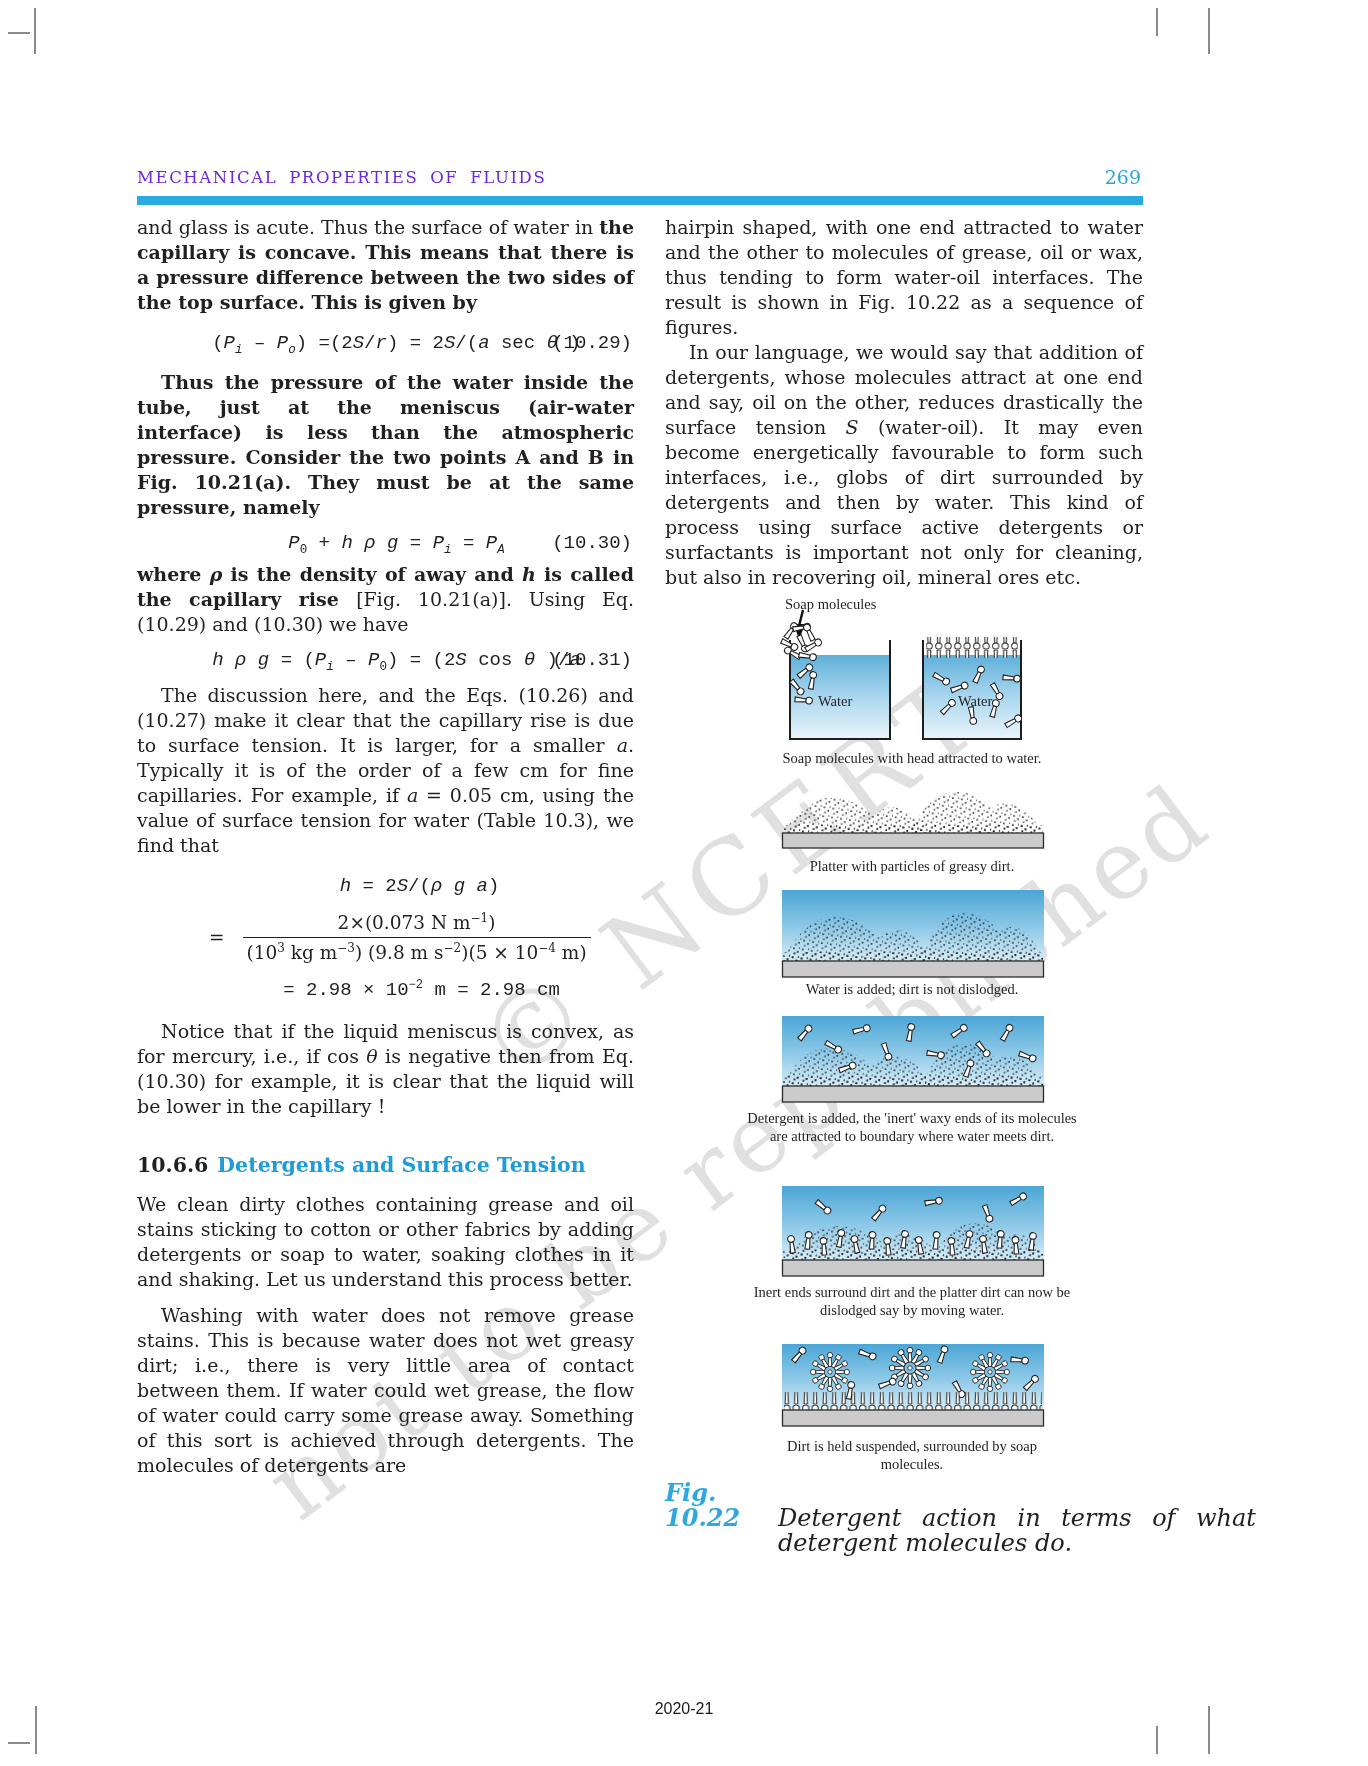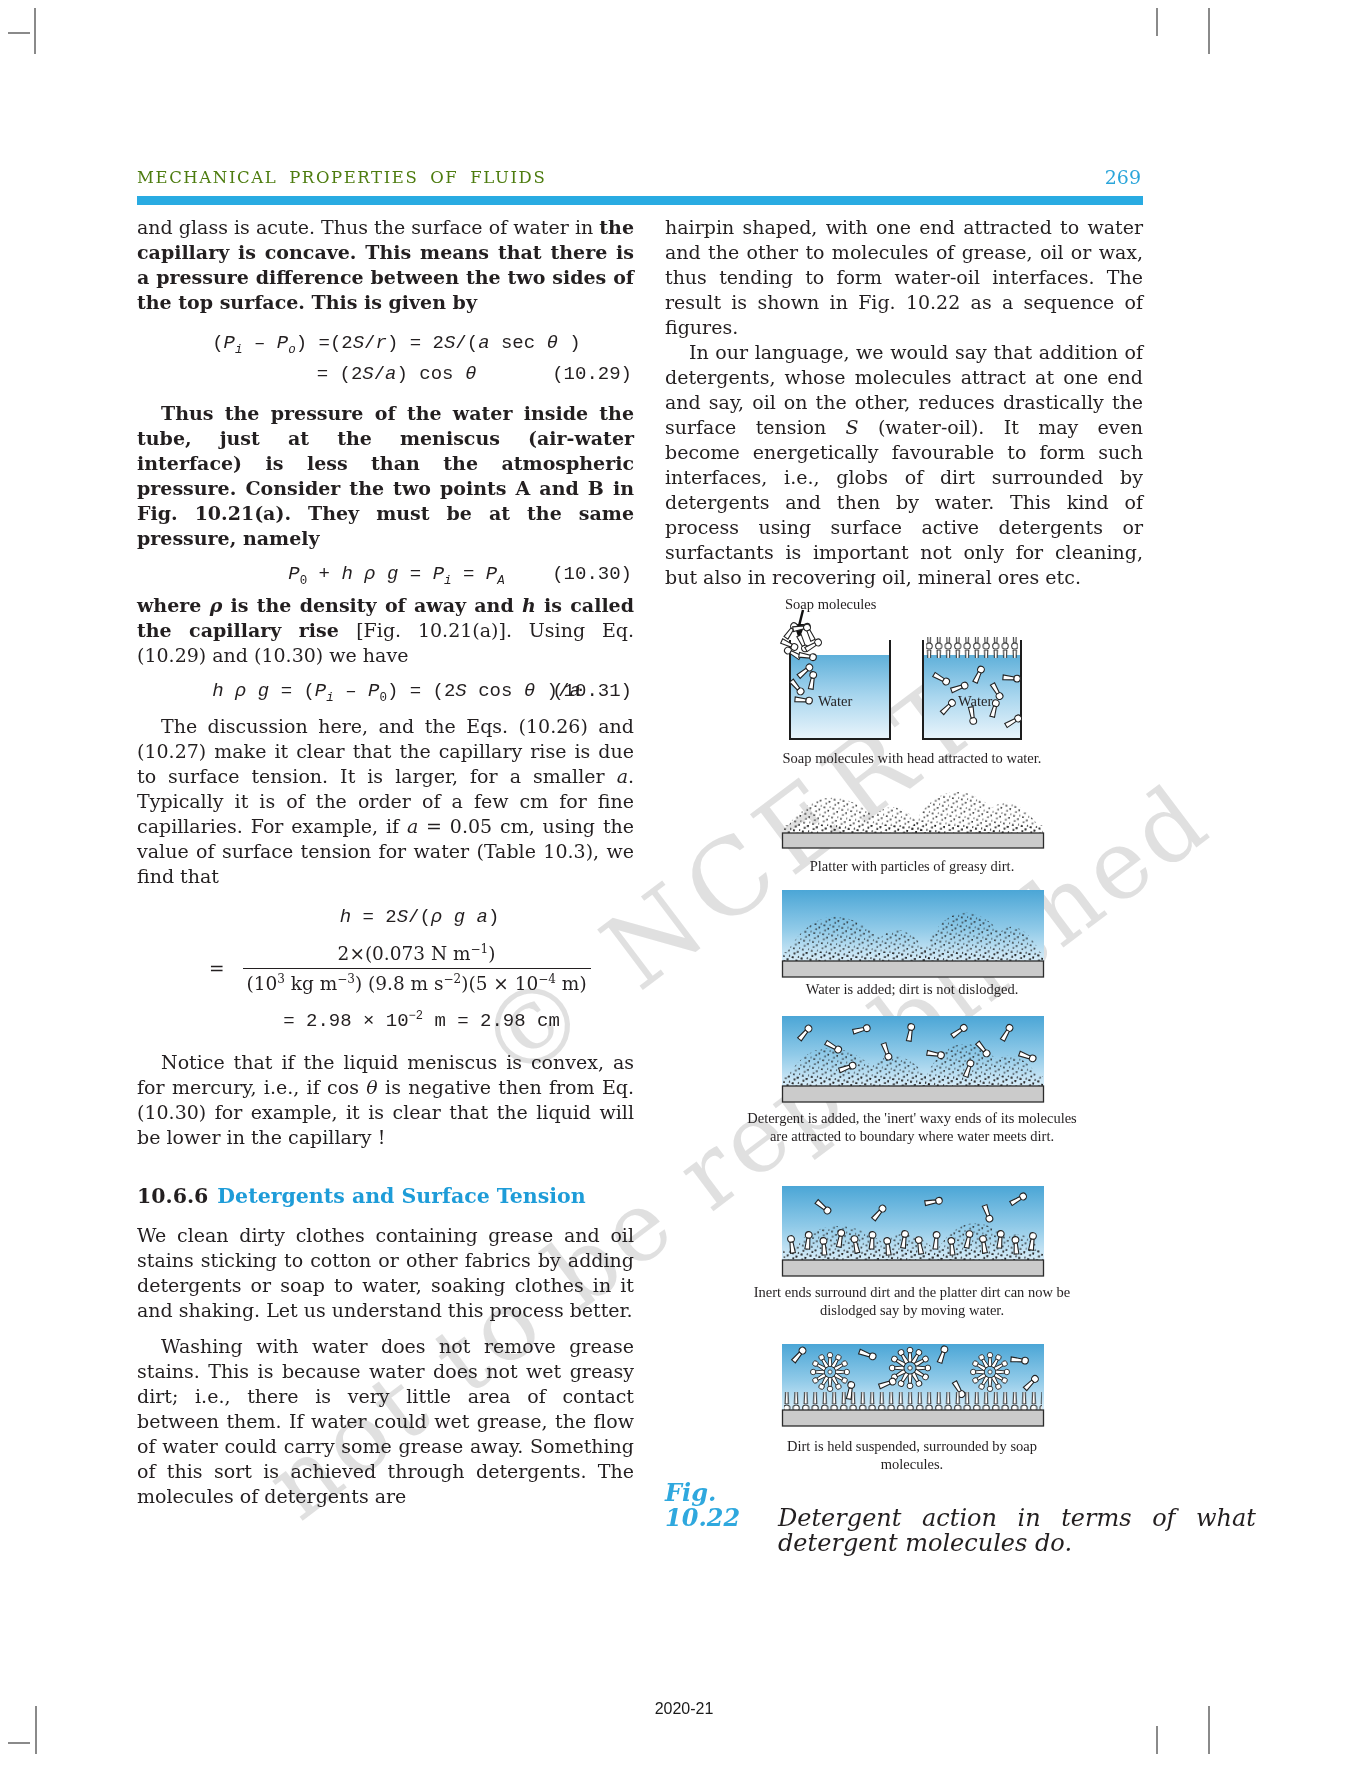--- a/index.html
+++ b/index.html
@@ -7,21 +7,21 @@
         font-family:"DejaVu Serif",serif;color:#231f20;}
   
   .crop{position:absolute;background:#8a8a8a;}
   
   .wm{position:absolute;font-family:"DejaVu Serif",serif;color:#9b9b9b;opacity:0.30;
       white-space:nowrap;transform-origin:0 0;transform:rotate(-37deg);pointer-events:none;z-index:0;}
   .wm1{left:455px;top:1010px;font-size:104px;letter-spacing:10px;}
   .wm2{left:246px;top:1452px;font-size:96px;letter-spacing:5px;}
   
   .chapter-title{position:absolute;left:137px;top:168px;font-size:16.5px;letter-spacing:1.6px;
-      word-spacing:5px;color:#4d7c0f;z-index:2;}
+      word-spacing:5px;color:#6d28d9;z-index:2;}
   .page-number{position:absolute;right:227px;top:166px;font-size:19px;color:#2aa5da;z-index:2;}
   .header-bar{position:absolute;left:137px;top:196px;width:1006px;height:9px;background:#29abe2;z-index:2;}
   
   .col{position:absolute;top:215px;font-size:19px;line-height:25px;text-align:justify;z-index:1;}
   .col-left{left:137px;width:497px;}
   .col-right{left:665px;width:478px;height:1560px;}
   p{margin:0;}
   .indent{text-indent:24px;}
   .bold-para{font-weight:bold;}
   b{font-weight:bold;}
@@ -127,21 +127,20 @@
 
   <div class="chapter-title">MECHANICAL PROPERTIES OF FLUIDS</div>
   <div class="page-number">269</div>
   <div class="header-bar"></div>
 
   <div class="col col-left">
     <p><span>and glass is acute. Thus the surface of water in </span><b>the capillary is concave. This means that there is a pressure difference between the two sides of the top surface. This is given by</b></p>
 
     <div class="eq eq-29">
       <div><span>(</span><i>P</i><sub class="it">i</sub><span> – </span><i>P</i><sub class="it">o</sub><span>) =(2</span><i>S</i><span>/</span><i>r</i><span>) = 2</span><i>S</i><span>/(</span><i>a</i><span> sec </span><i>θ</i><span> )</span></div>
-      <div><span>= (2</span><i>S</i><span>/</span><i>a</i><span>) cos </span><i>θ</i></div>
       <span class="num">(10.29)</span>
     </div>
 
     <p class="bold-para indent">Thus the pressure of the water inside the tube, just at the meniscus (air-water interface) is less than the atmospheric pressure. Consider the two points A and B in Fig. 10.21(a). They must be at the same pressure, namely</p>
 
     <div class="eq eq-30">
       <span><i>P</i><sub>0</sub><span> + </span><i>h</i><span> </span><i>ρ</i><span> </span><i>g</i><span> = </span><i>P</i><sub class="it">i</sub><span> = </span><i>P</i><sub class="it">A</sub></span>
       <span class="num">(10.30)</span>
     </div>
 

